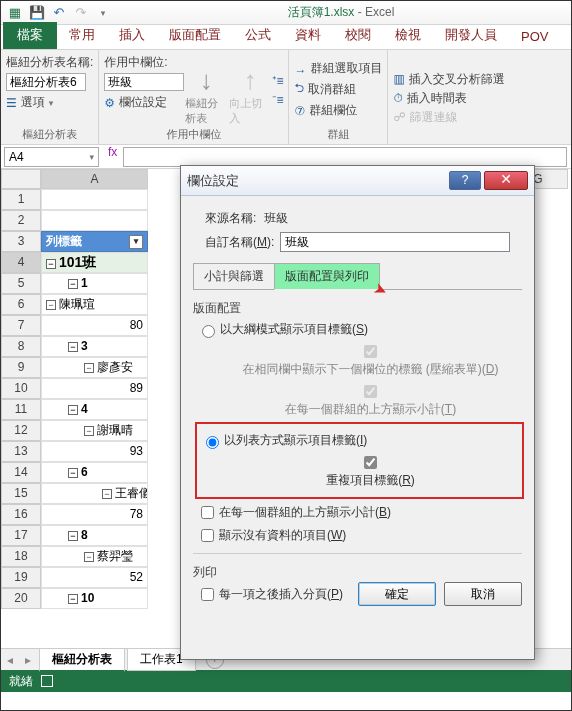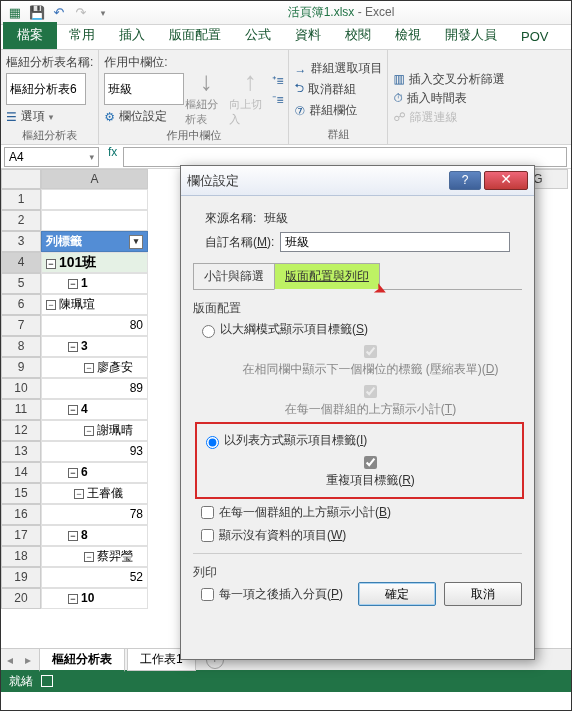--- a/index.html
+++ b/index.html
@@ -2,34 +2,34 @@
 <html><head>
 <meta charset="utf-8">
 <style>
   * { box-sizing: border-box; font-family: "Microsoft JhengHei", "PMingLiU", Arial, sans-serif; }
   body { margin: 0; background: #fff; width: 572px; height: 711px; overflow: hidden; font-size: 12px; position: relative; border:1px solid #333;}
   .qat { height: 24px; background: linear-gradient(#fff,#f4f4f4); display: flex; align-items: center; padding: 0 3px; border-bottom:1px solid #d4d4d4;}
   .qat .qat-icon { width: 18px; height:18px; margin: 0 2px; display:inline-flex; align-items:center; justify-content:center; font-size:13px;}
   .title-area { flex:1; text-align:center; color:#666; font-size:12px;}
   .title-area .fname{color:#217346;}
   .ribbon-tabs { height: 25px; background:#fff; display:flex; align-items:flex-end; border-bottom:1px solid #d4d4d4; }
-  .ribbon-tabs .tab { padding: 4px 12px 5px; color:#14532d; font-size:13px; cursor:pointer;}
+  .ribbon-tabs .tab { padding: 4px 12px 5px; color:#7f1d1d; font-size:13px; cursor:pointer;}
   .ribbon-tabs .tab.file { background:#217346; color:#fff; margin-left:2px; padding:4px 14px 5px;}
   .ribbon { height: 95px; background:#f1f1f1; border-bottom:1px solid #d4d4d4; display:flex; font-size:12px; color:#444; overflow:hidden;}
   .ribbon .group{ border-right:1px solid #d4d4d4; padding:3px 5px 1px; display:flex; flex-direction:column; height:100%;}
   .ribbon .group .gbody{flex:1; display:flex;}
   .ribbon .group .glabel{text-align:center; color:#666; font-size:11px; padding:1px 0;}
   .ribbon .vstack{display:flex; flex-direction:column; justify-content:flex-start;}
   .ribbon .row{display:flex; align-items:center; margin:1px 0; white-space:nowrap;}
-  .ribbon input.mini{width:80px; height:32px; border:1px solid #ababab; font-size:12px; padding:0 3px;}
+  .ribbon input.mini{width:80px; height:18px; border:1px solid #ababab; font-size:12px; padding:0 3px;}
   .ribbon .bigbtn{display:flex; flex-direction:column; align-items:center; justify-content:flex-end; width:42px; color:#888; font-size:11px; margin:0 1px;}
   .ribbon .lnk{display:flex;align-items:center; gap:4px; padding:1px 0; white-space:nowrap;}
   .namebox-row{height:24px; display:flex; border-bottom:1px solid #d4d4d4;}
   .namebox{width:95px; height:20px; border:1px solid #ababab; margin:2px 3px; padding:1px 4px; display:flex; align-items:center; justify-content:space-between;}
-  .fx{color:#0f766e; padding:0 6px;}
+  .fx{color:#a21caf; padding:0 6px;}
   .formula-bar{flex:1; height:20px; border:1px solid #ababab; margin:2px 4px 2px 0;}
   .sheet-area{position:relative; height:501px; background:#fff;}
   .colhdrs{display:flex; height:20px;}
   .corner{width:40px; border:1px solid #ccc; background:#f0f0f0;}
   .colhdr{flex:none; border:1px solid #ccc; background:#f0f0f0; text-align:center; color:#444; line-height:18px;}
   .colhdr.sel{background:#d2d2d2;}
   .rows{}
   .row-line{display:flex; height:21px;}
   .rowhdr{width:40px; border:1px solid #ccc; background:#f0f0f0; text-align:center; color:#444; line-height:19px; flex:none;}
   .rowhdr.sel{background:#d2d2d2;}
@@ -54,21 +54,21 @@
   .dlg-title{height:30px;background:linear-gradient(#fdfdfe,#e7ecf5);border-bottom:1px solid #b8c5d9;display:flex;align-items:center;padding:0 6px;color:#333;}
   .dlg-title .t{flex:1; font-size:13px;}
   .dlg-title .hbtn{width:32px;height:19px;border:1px solid #4b6a99;background:linear-gradient(#5f86c2,#3e6199);color:#fff;text-align:center;line-height:16px;font-size:12px;margin-left:3px;border-radius:2px;}
   .dlg-title .xbtn{width:44px;height:19px;border:1px solid #7a2a2a;background:linear-gradient(#e67, #c23b3b);color:#fff;text-align:center;line-height:15px;font-size:14px;margin-left:3px;border-radius:2px;}
   .dlg-body{padding:9px 12px 8px; font-size:12px; color:#333;}
   .frow{display:flex;align-items:center;margin:5px 12px;}
   .frow label{white-space:nowrap;}
   .frow input[type=text]{flex:1;height:20px;border:1px solid #828790;padding:0 4px;margin-left:6px;font-size:12px;}
   .tabstrip{display:flex;margin-top:10px;border-bottom:1px solid #aaa;position:relative;}
   .tabstrip .dtab{padding:4px 10px;border:1px solid #aaa;background:#f0f0f0;margin-right:-1px;position:relative;top:1px;font-size:12px;}
-  .tabstrip .dtab.active{background:#bef264;border-bottom:1px solid #f0f0f0;z-index:2;text-decoration:underline;}
+  .tabstrip .dtab.active{background:#86efac;border-bottom:1px solid #f0f0f0;z-index:2;}
   .section-label{margin:10px 0 4px;color:#444;}
   .opts{margin-left:4px;}
   .opts .orow{display:flex;align-items:center;margin:4px 0;}
   .opts .orow input{margin-right:5px;}
   .opts .sub{margin-left:22px;color:#888;flex-direction:column;}
   .opts .sub input{accent-color:#888;}
   .opts .sub.enabled{color:#333;}
   .redbox{border:2px solid #d62828; padding:4px 4px; margin:4px -2px;}
   .red-arrow{position:absolute;right:-8px;top:16px;color:#d62828;font-size:16px;transform:rotate(25deg);}
   .dlg-buttons{position:absolute;right:12px;bottom:10px;display:flex;gap:8px;}
@@ -261,21 +261,21 @@
     <div class="row-line">
         <div class="rowhdr">13</div>
        <div class="cell a rnum">93</div>
       </div>
     <div class="row-line">
         <div class="rowhdr">14</div>
        <div class="cell a bold" style="padding-left:26px;"><span class="outline-btn">−</span><span>6</span></div>
       </div>
     <div class="row-line">
         <div class="rowhdr">15</div>
-       <div class="cell a" style="padding-left:32px;"><span class="outline-btn">−</span><span>王睿儀</span></div>
+       <div class="cell a" style="padding-left:60px;"><span class="outline-btn">−</span><span>王睿儀</span></div>
       </div>
     <div class="row-line">
         <div class="rowhdr">16</div>
        <div class="cell a rnum">78</div>
       </div>
     <div class="row-line">
         <div class="rowhdr">17</div>
        <div class="cell a bold" style="padding-left:26px;"><span class="outline-btn">−</span><span>8</span></div>
       </div>
     <div class="row-line">

